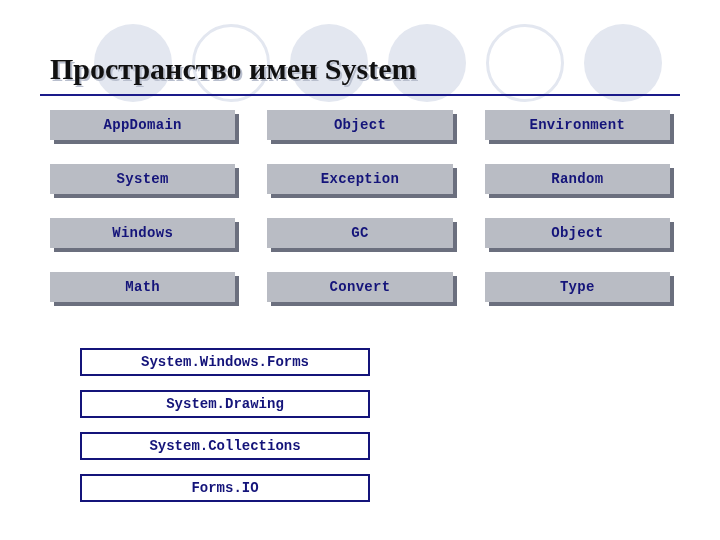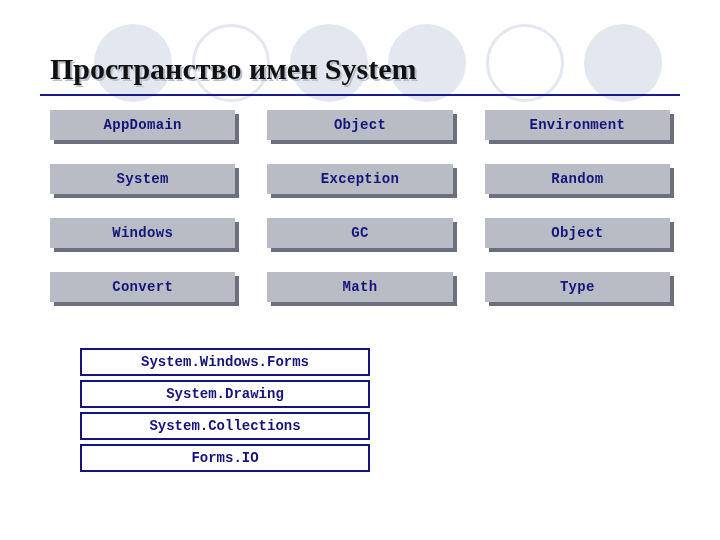--- a/index.html
+++ b/index.html
@@ -92,21 +92,21 @@
     letter-spacing: 0.3px;
     white-space: nowrap;
   }
   .nslist {
     position: absolute;
     top: 348px;
     left: 80px;
     width: 290px;
     display: flex;
     flex-direction: column;
-    gap: 4px;
+    gap: 14px;
     z-index: 2;
   }
   .whitebox {
     height: 28px;
     border: 2px solid #14147a;
     background: #ffffff;
     display: flex;
     align-items: center;
     justify-content: center;
     font-size: 14px;
@@ -167,25 +167,25 @@
       <div class="shadow"></div>
       <div class="face">GC</div>
     </div>
   <div class="graybox">
       <div class="shadow"></div>
       <div class="face">Object</div>
     </div>
 
   <div class="graybox">
       <div class="shadow"></div>
-      <div class="face">Convert</div>
+      <div class="face">Math</div>
     </div>
   <div class="graybox">
       <div class="shadow"></div>
-      <div class="face">Math</div>
+      <div class="face">Convert</div>
     </div>
   <div class="graybox">
       <div class="shadow"></div>
       <div class="face">Type</div>
     </div>
 </div>
 
 <div class="nslist">
   <div class="whitebox">System.Windows.Forms</div>
   <div class="whitebox">System.Drawing</div>

